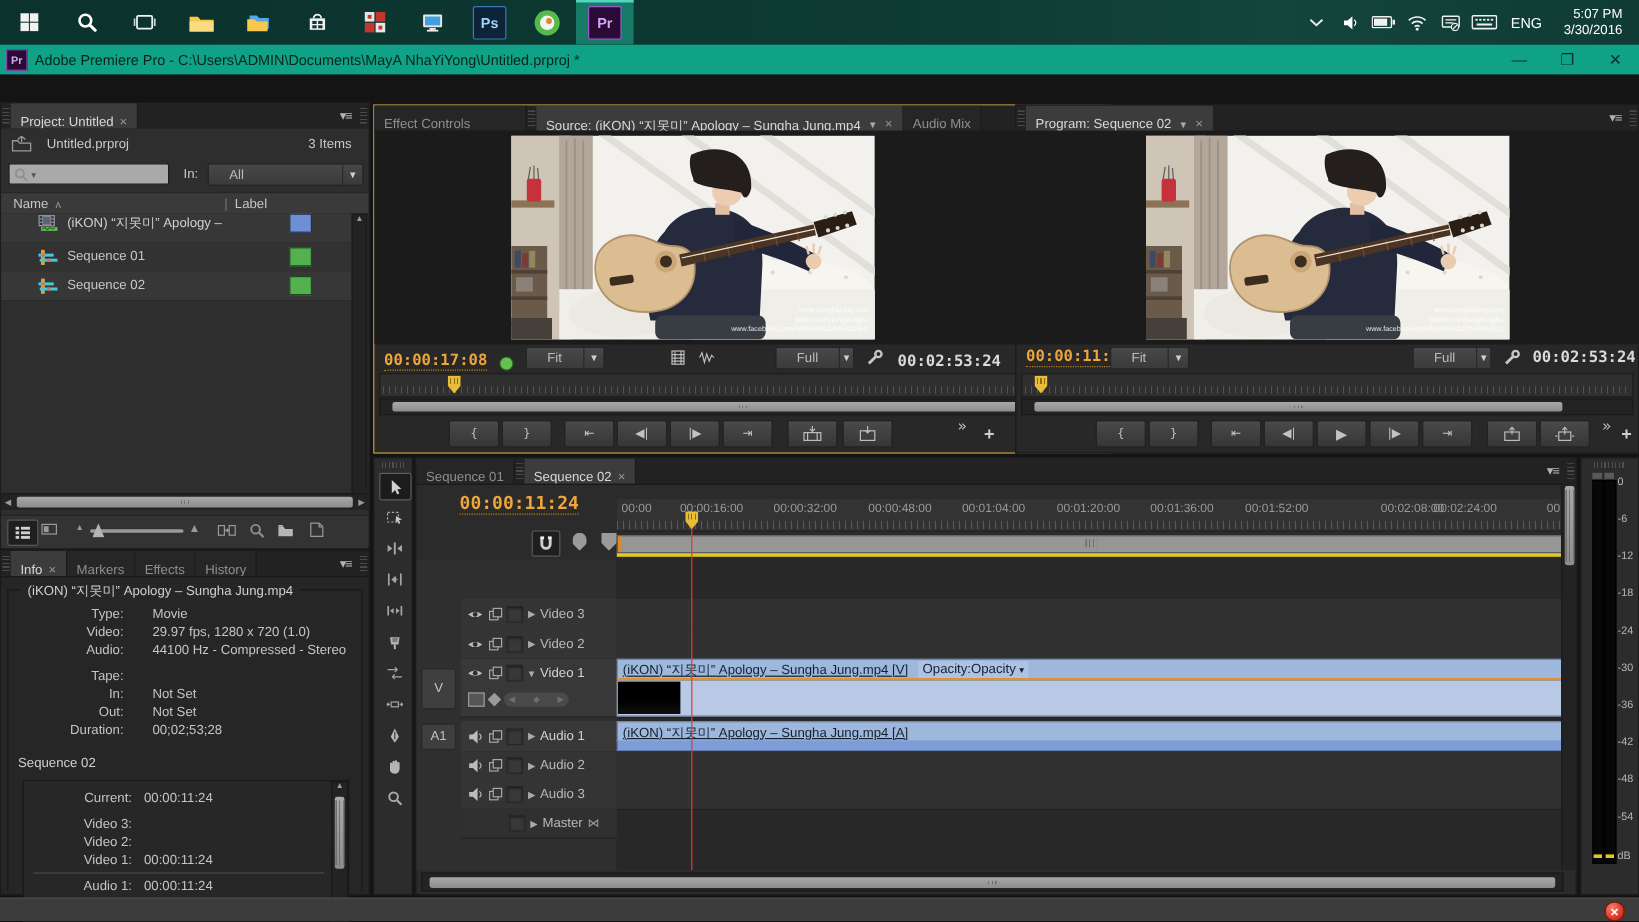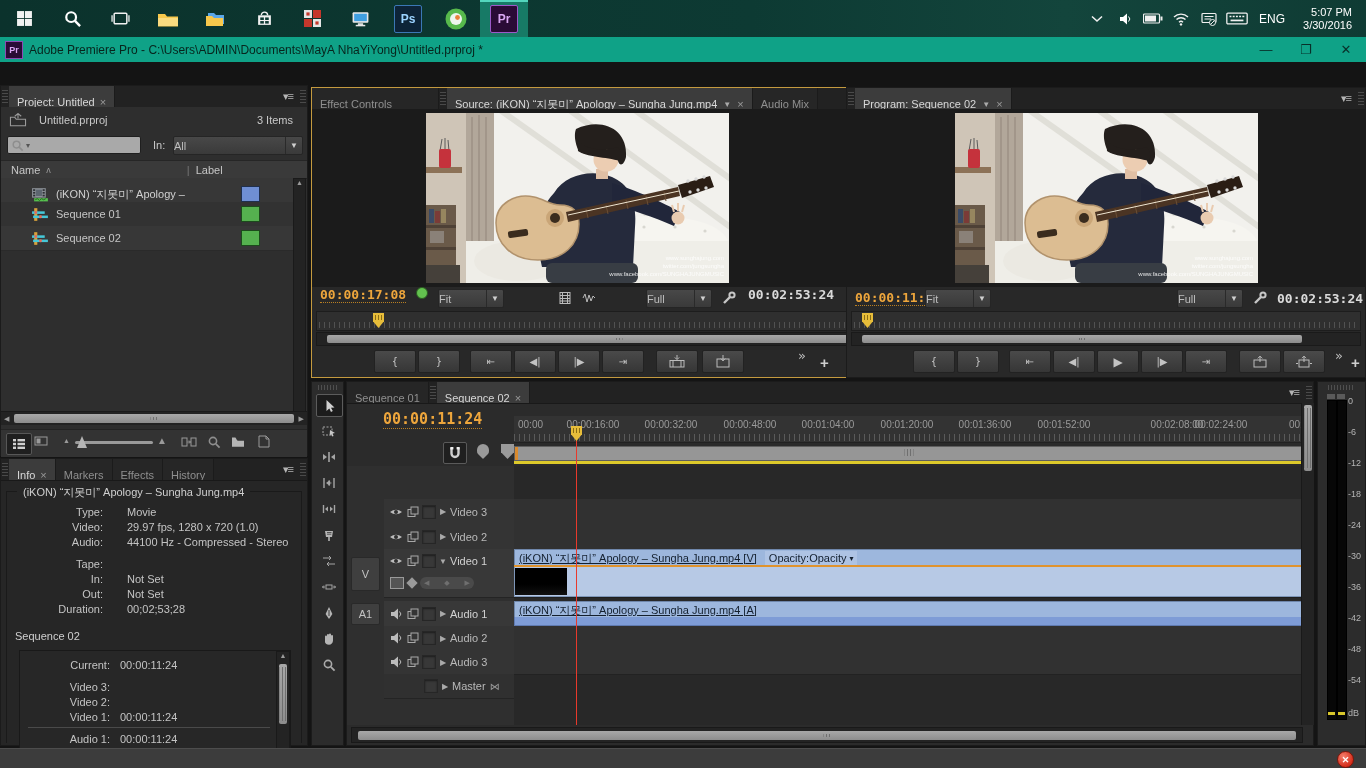--- a/index.html
+++ b/index.html
@@ -26,21 +26,21 @@
   .tab.on{background:#3c3c3c;color:#d8d8d8;}
   .tab .x{color:#9a9a9a;font-size:11px;}
   .pmenu{margin-left:auto;display:flex;align-items:center;padding:0 6px;color:#b5b5b5;letter-spacing:-1px;}
   .grip{width:6px;background:repeating-linear-gradient(0deg,#4a4a4a 0 1px,transparent 1px 3px);margin:4px 1px;}
   .hgrip{height:5px;background:repeating-linear-gradient(90deg,#4f4f4f 0 1px,transparent 1px 3px);margin:2px 8px;}
   
   .tc{font-family:"DejaVu Sans Mono","Liberation Mono",monospace;font-weight:bold;font-size:13px;}
   .tc.hot{color:#eea63c;border-bottom:1px dotted #b97f22;}
   .tc.plain{color:#dadada;}
   .dd{position:absolute;height:17px;background:linear-gradient(#484848,#3a3a3a);border:1px solid #252525;border-radius:2px;color:#bdbdbd;display:flex;align-items:center;font-size:11px;}
-  .dd .lbl{padding:0 0;flex:1;}
+  .dd .lbl{padding:0 17px;flex:1;}
   .dd .arr{width:16px;height:100%;display:flex;align-items:center;justify-content:center;border-left:1px solid #2a2a2a;font-size:8px;color:#cfcfcf;}
   .btn{position:absolute;width:40px;height:21px;background:linear-gradient(#4a4a4a,#363636);border:1px solid #222;border-radius:2px;color:#c3c3c3;display:flex;align-items:center;justify-content:center;font-family:"DejaVu Sans",sans-serif;font-size:10px;}
   .ticks{background:repeating-linear-gradient(90deg,#5a5a5a 0 1px,transparent 1px 5px);}
   .sbar{background:#232323;border:1px solid #1a1a1a;}
   .sthumb{background:linear-gradient(#a8a8a8,#8d8d8d);border-radius:2px;position:relative;}
   .sthumb:after{content:"";position:absolute;left:50%;top:3px;bottom:3px;width:7px;transform:translateX(-50%);
     background:repeating-linear-gradient(90deg,#6f6f6f 0 1px,transparent 1px 3px);}
   .ph{position:absolute;width:11px;height:15px;background:#e7bd3a;clip-path:polygon(0 0,100% 0,100% 55%,50% 100%,0 55%);}
   .ph:after{content:"";position:absolute;left:2px;top:2px;width:7px;height:5px;background:repeating-linear-gradient(90deg,#8a6d14 0 1px,transparent 1px 3px);}
   .redline{position:absolute;width:1px;background:#e8392c;z-index:6;}
@@ -497,21 +497,21 @@
         <span class="lbl">All</span>
           <span class="arr">▼</span>
       </div>
       <div class="abs" style="left:0;top:53px;right:0;height:17px;background:#3a3a3a;border-top:1px solid #262626;border-bottom:1px solid #222;display:flex;align-items:center;">
         <span style="margin-left:10px;color:#c6c6c6;">Name</span>
         <span style="margin-left:6px;color:#9a9a9a;font-size:9px;">ᴧ</span>
         <span style="margin-left:136px;color:#777;">|</span>
         <span style="margin-left:6px;color:#c6c6c6;">Label</span>
       </div>
 
-      <div class="abs" style="left:0;top:71px;right:12px;height:24px;background:#373737;border-bottom:1px solid #2a2a2a;display:flex;align-items:flex-end;">
+      <div class="abs" style="left:0;top:71px;right:12px;height:24px;background:#373737;border-bottom:1px solid #2a2a2a;display:flex;align-items:flex-start;">
         <svg width="19" height="15" style="margin-left:30px;">
             <use href="#i-movieitem"></use>
           </svg>
         <span style="margin-left:6px;color:#d0d0d0;white-space:nowrap;">(iKON) “지못미” Apology –</span>
         <span class="abs" style="left:240px;width:17px;height:14px;background:#6f8fd4;border:1px solid #20304e;"></span>
       </div>
       <div class="abs" style="left:0;top:95px;right:12px;height:24px;background:#323232;border-bottom:1px solid #2a2a2a;display:flex;align-items:center;">
         <svg width="19" height="15" style="margin-left:30px;">
             <use href="#i-seqitem"></use>
           </svg>
@@ -647,21 +647,21 @@
           <span>Audio Mix</span>
         </div>
       <div class="pmenu">▾≡</div>
       <div class="grip"></div>
     </div>
     <div class="abs" style="left:0;top:21px;right:0;height:178px;background:#1b1b1b;">
       <svg class="abs" style="left:114px;top:4px;" width="303" height="170">
           <use href="#scene"></use>
         </svg>
     </div>
-    <div class="abs" style="left:0;top:199px;right:0;height:22px;display:flex;align-items:flex-start;">
+    <div class="abs" style="left:0;top:199px;right:0;height:22px;display:flex;align-items:flex-end;">
       <span class="tc hot" style="margin-left:8px;">00:00:17:08</span>
       <span class="abs" style="left:104px;width:10px;height:10px;border-radius:50%;background:#63c24f;border:1px solid #2a5c20;"></span>
       <div class="dd" style="left:126px;width:64px;top:2px;">
           <span class="lbl">Fit</span>
           <span class="arr">▼</span>
         </div>
       <div class="abs" style="left:246px;top:4px;">
           <svg width="14" height="14">
             <use href="#i-film"></use>
           </svg>

